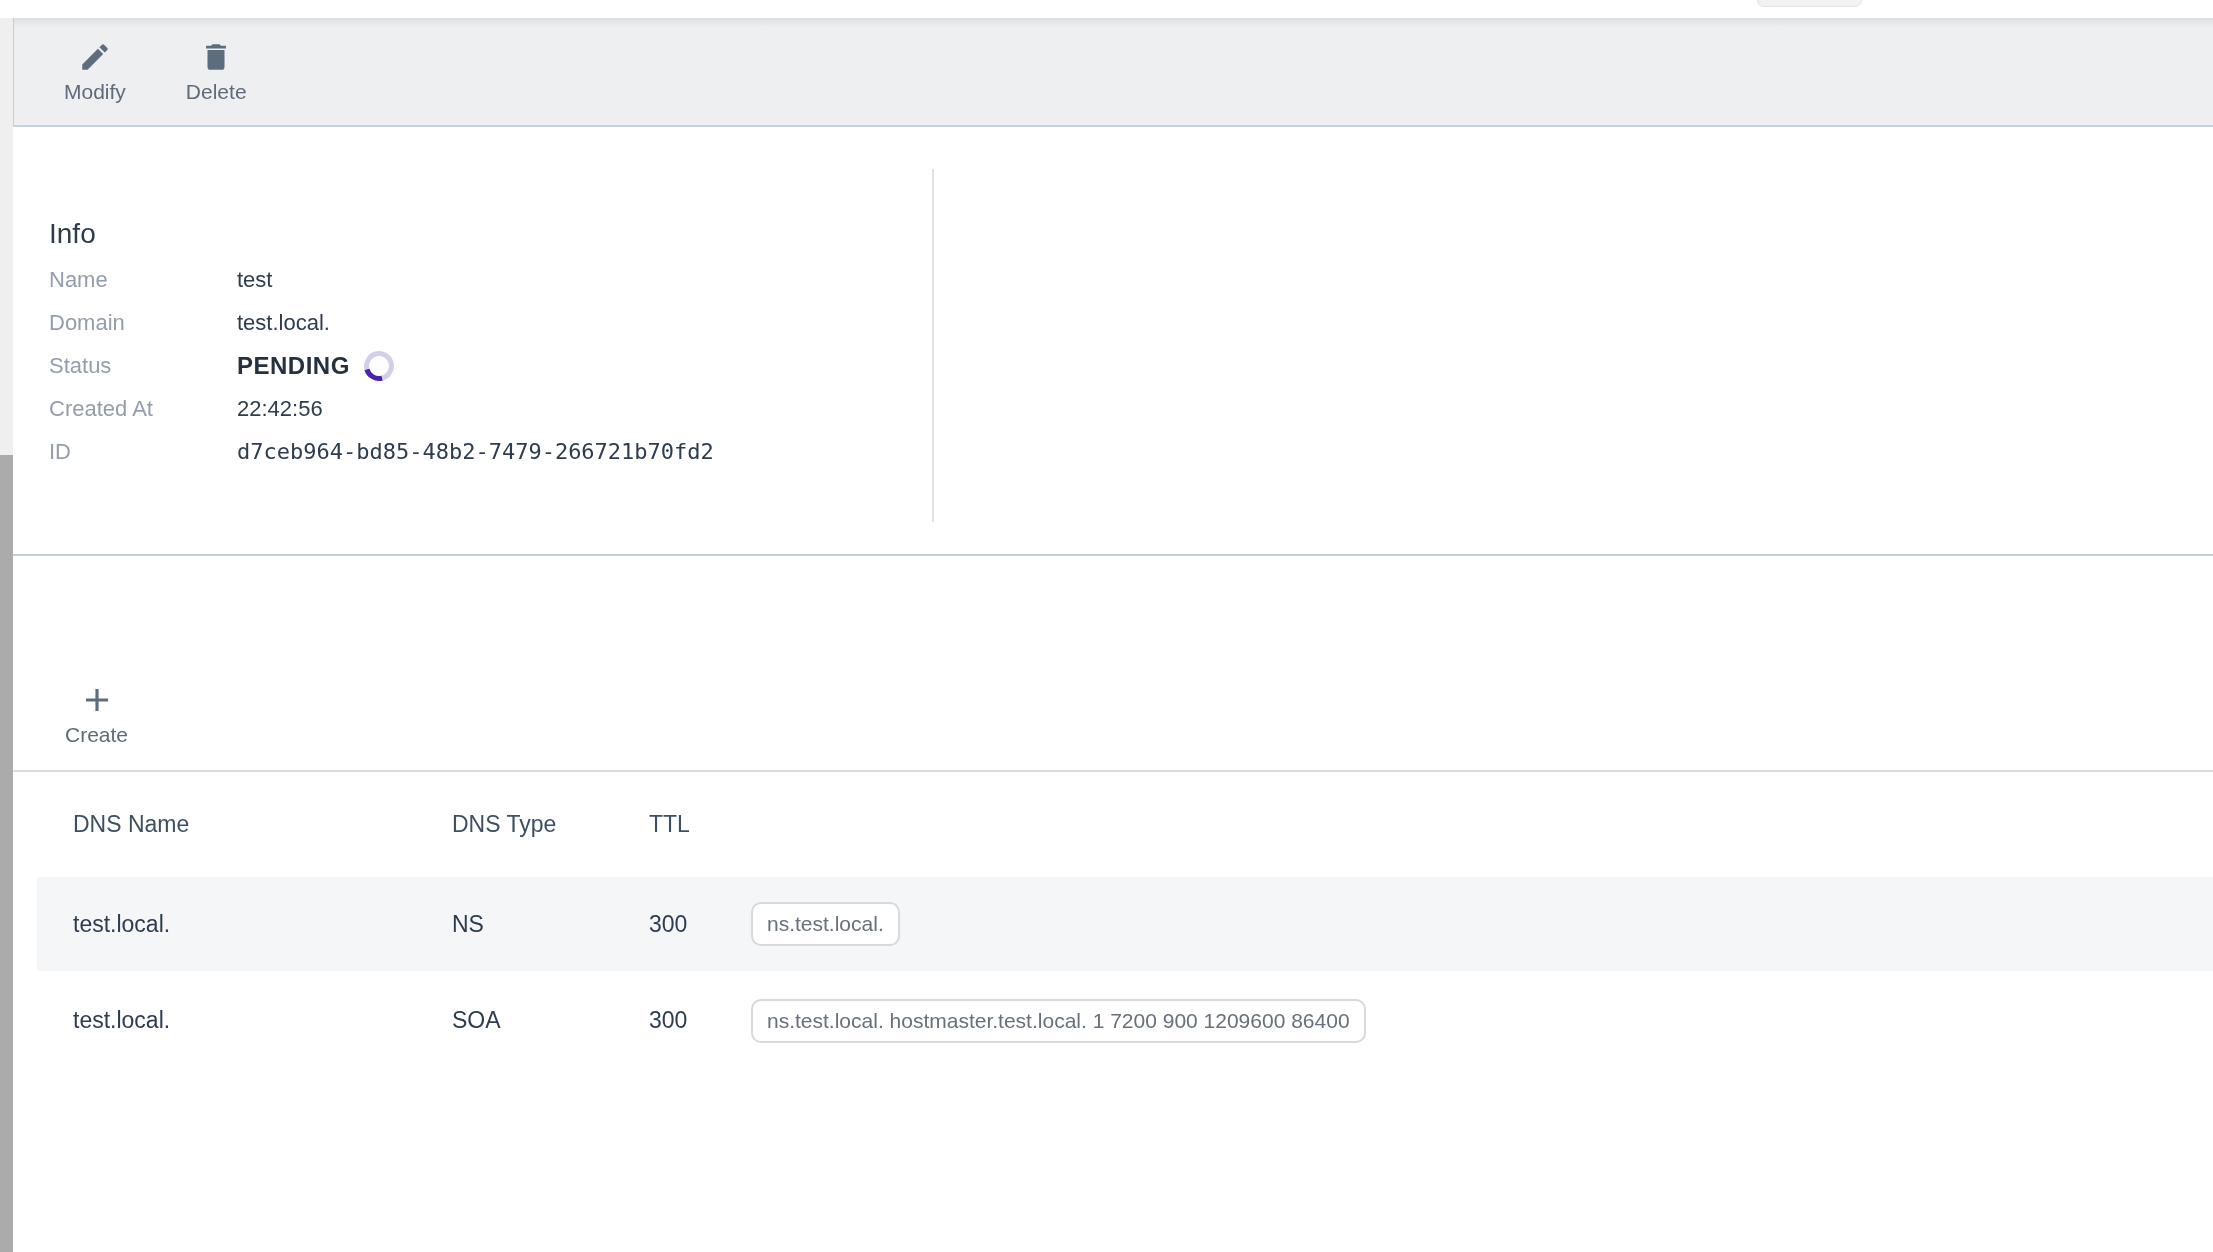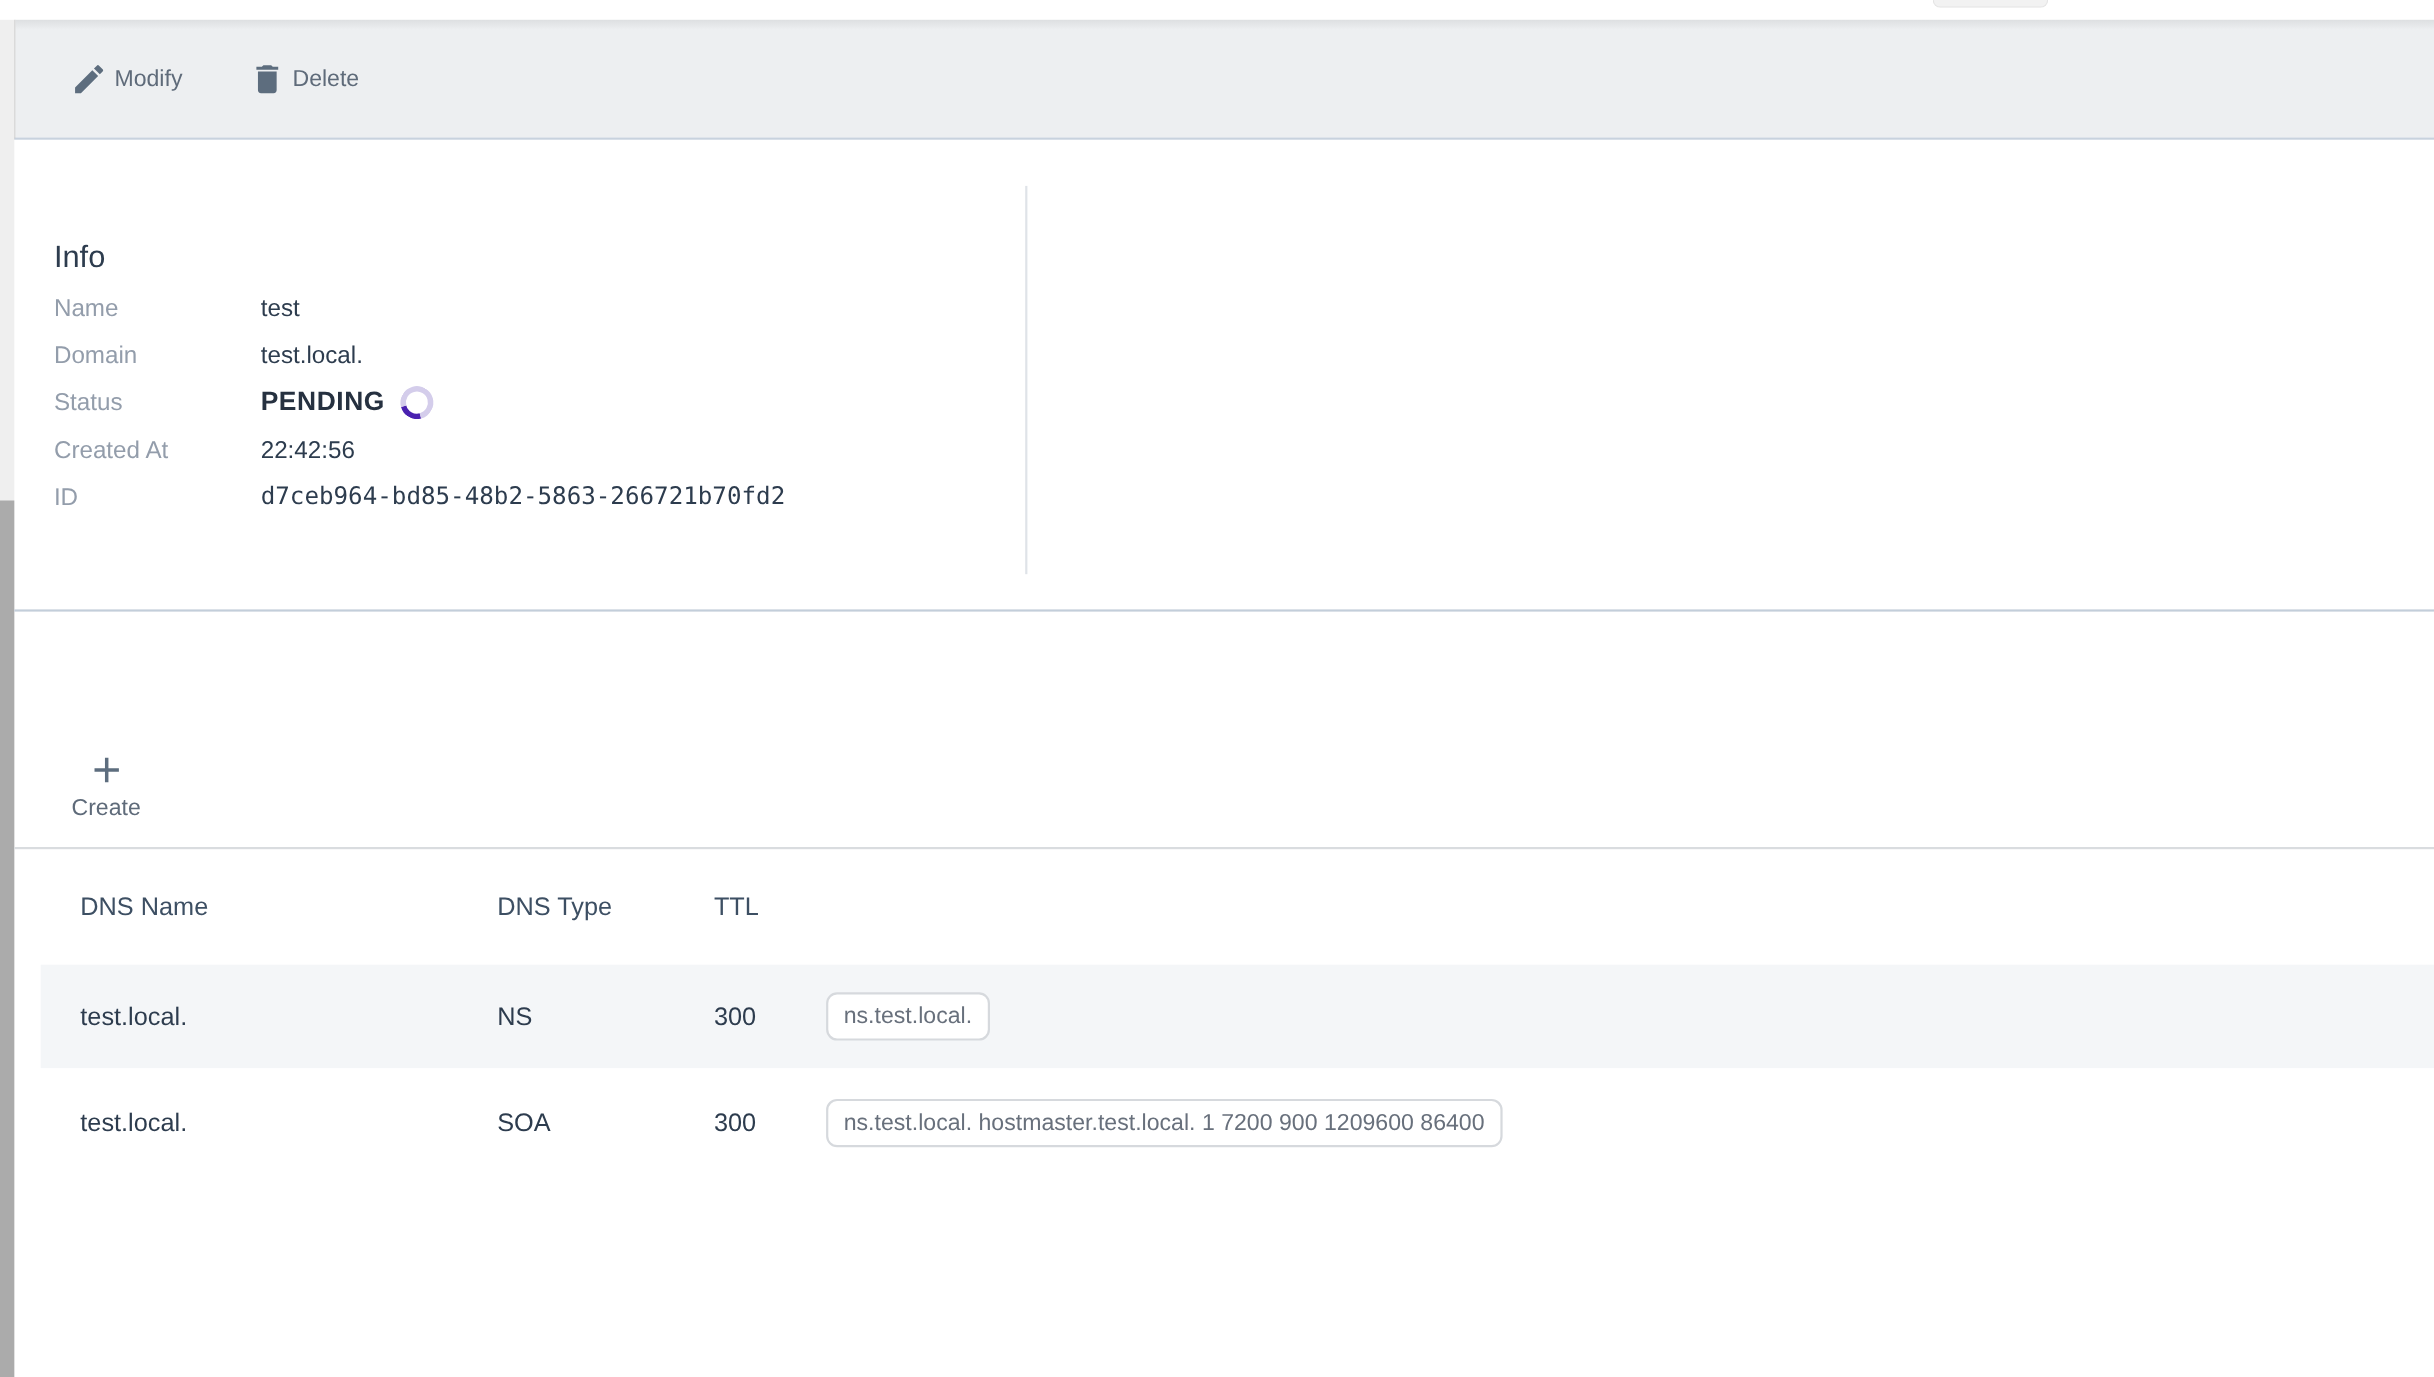--- a/index.html
+++ b/index.html
@@ -12,21 +12,21 @@
   .scroll-thumb{position:absolute;left:0;top:437px;width:13px;height:797px;background:#ababab;}
   
   .top-strip{position:absolute;left:0;top:0;width:2213px;height:18px;background:#ffffff;}
   .tab-remnant{position:absolute;left:1757px;top:0;width:103px;height:6px;background:#f2f2f2;
     border:1px solid #e4e4e4;border-top:none;border-radius:0 0 8px 8px;}
   
   .toolbar{position:absolute;left:13px;top:18px;width:2200px;height:109px;
     background:linear-gradient(to bottom,#dddfe1 0,#edeff1 9px,#edeff1 100%);
     border-bottom:2px solid #c8d2de;border-left:1px solid #cccccc;
     display:flex;align-items:center;padding-left:42px;box-sizing:border-box;gap:44px;}
-  .tool-btn{display:flex;flex-direction:row;align-items:center;gap:6px;
+  .tool-btn{display:flex;flex-direction:column;align-items:center;gap:6px;
     background:none;border:none;cursor:pointer;padding:0 8px;}
   .tool-btn .ticon{width:34px;height:34px;fill:#5d6d7e;}
   .tool-btn .tlabel{font-size:21px;color:#5f6b7a;}
   
   .info-title{position:absolute;left:49px;top:190px;font-size:28px;font-weight:400;color:#2d3c4e;margin-top:28px;}
   .info-grid{position:absolute;left:49px;top:258px;}
   .info-row{display:flex;height:43px;align-items:center;}
   .info-label{width:188px;font-size:22px;color:#939dab;}
   .info-value{font-size:22px;color:#2d3c4e;display:flex;align-items:center;gap:14px;}
   .info-value.status{font-weight:700;font-size:24px;color:#263140;letter-spacing:.5px;}
@@ -103,21 +103,21 @@
         <span>PENDING</span>
         <span class="spinner"></span>
       </span>
     </div>
     <div class="info-row">
       <span class="info-label">Created At</span>
       <span class="info-value">22:42:56</span>
     </div>
     <div class="info-row">
       <span class="info-label">ID</span>
-      <span class="info-value mono">d7ceb964-bd85-48b2-5863-266721b70fd2</span>
+      <span class="info-value mono">d7ceb964-bd85-48b2-7479-266721b70fd2</span>
     </div>
   </div>
 
   <div class="v-divider"></div>
 
   <div class="section-top-line"></div>
 
   <div class="create-row">
     <button class="create-btn">
       <svg class="ticon" viewBox="0 0 24 24">

